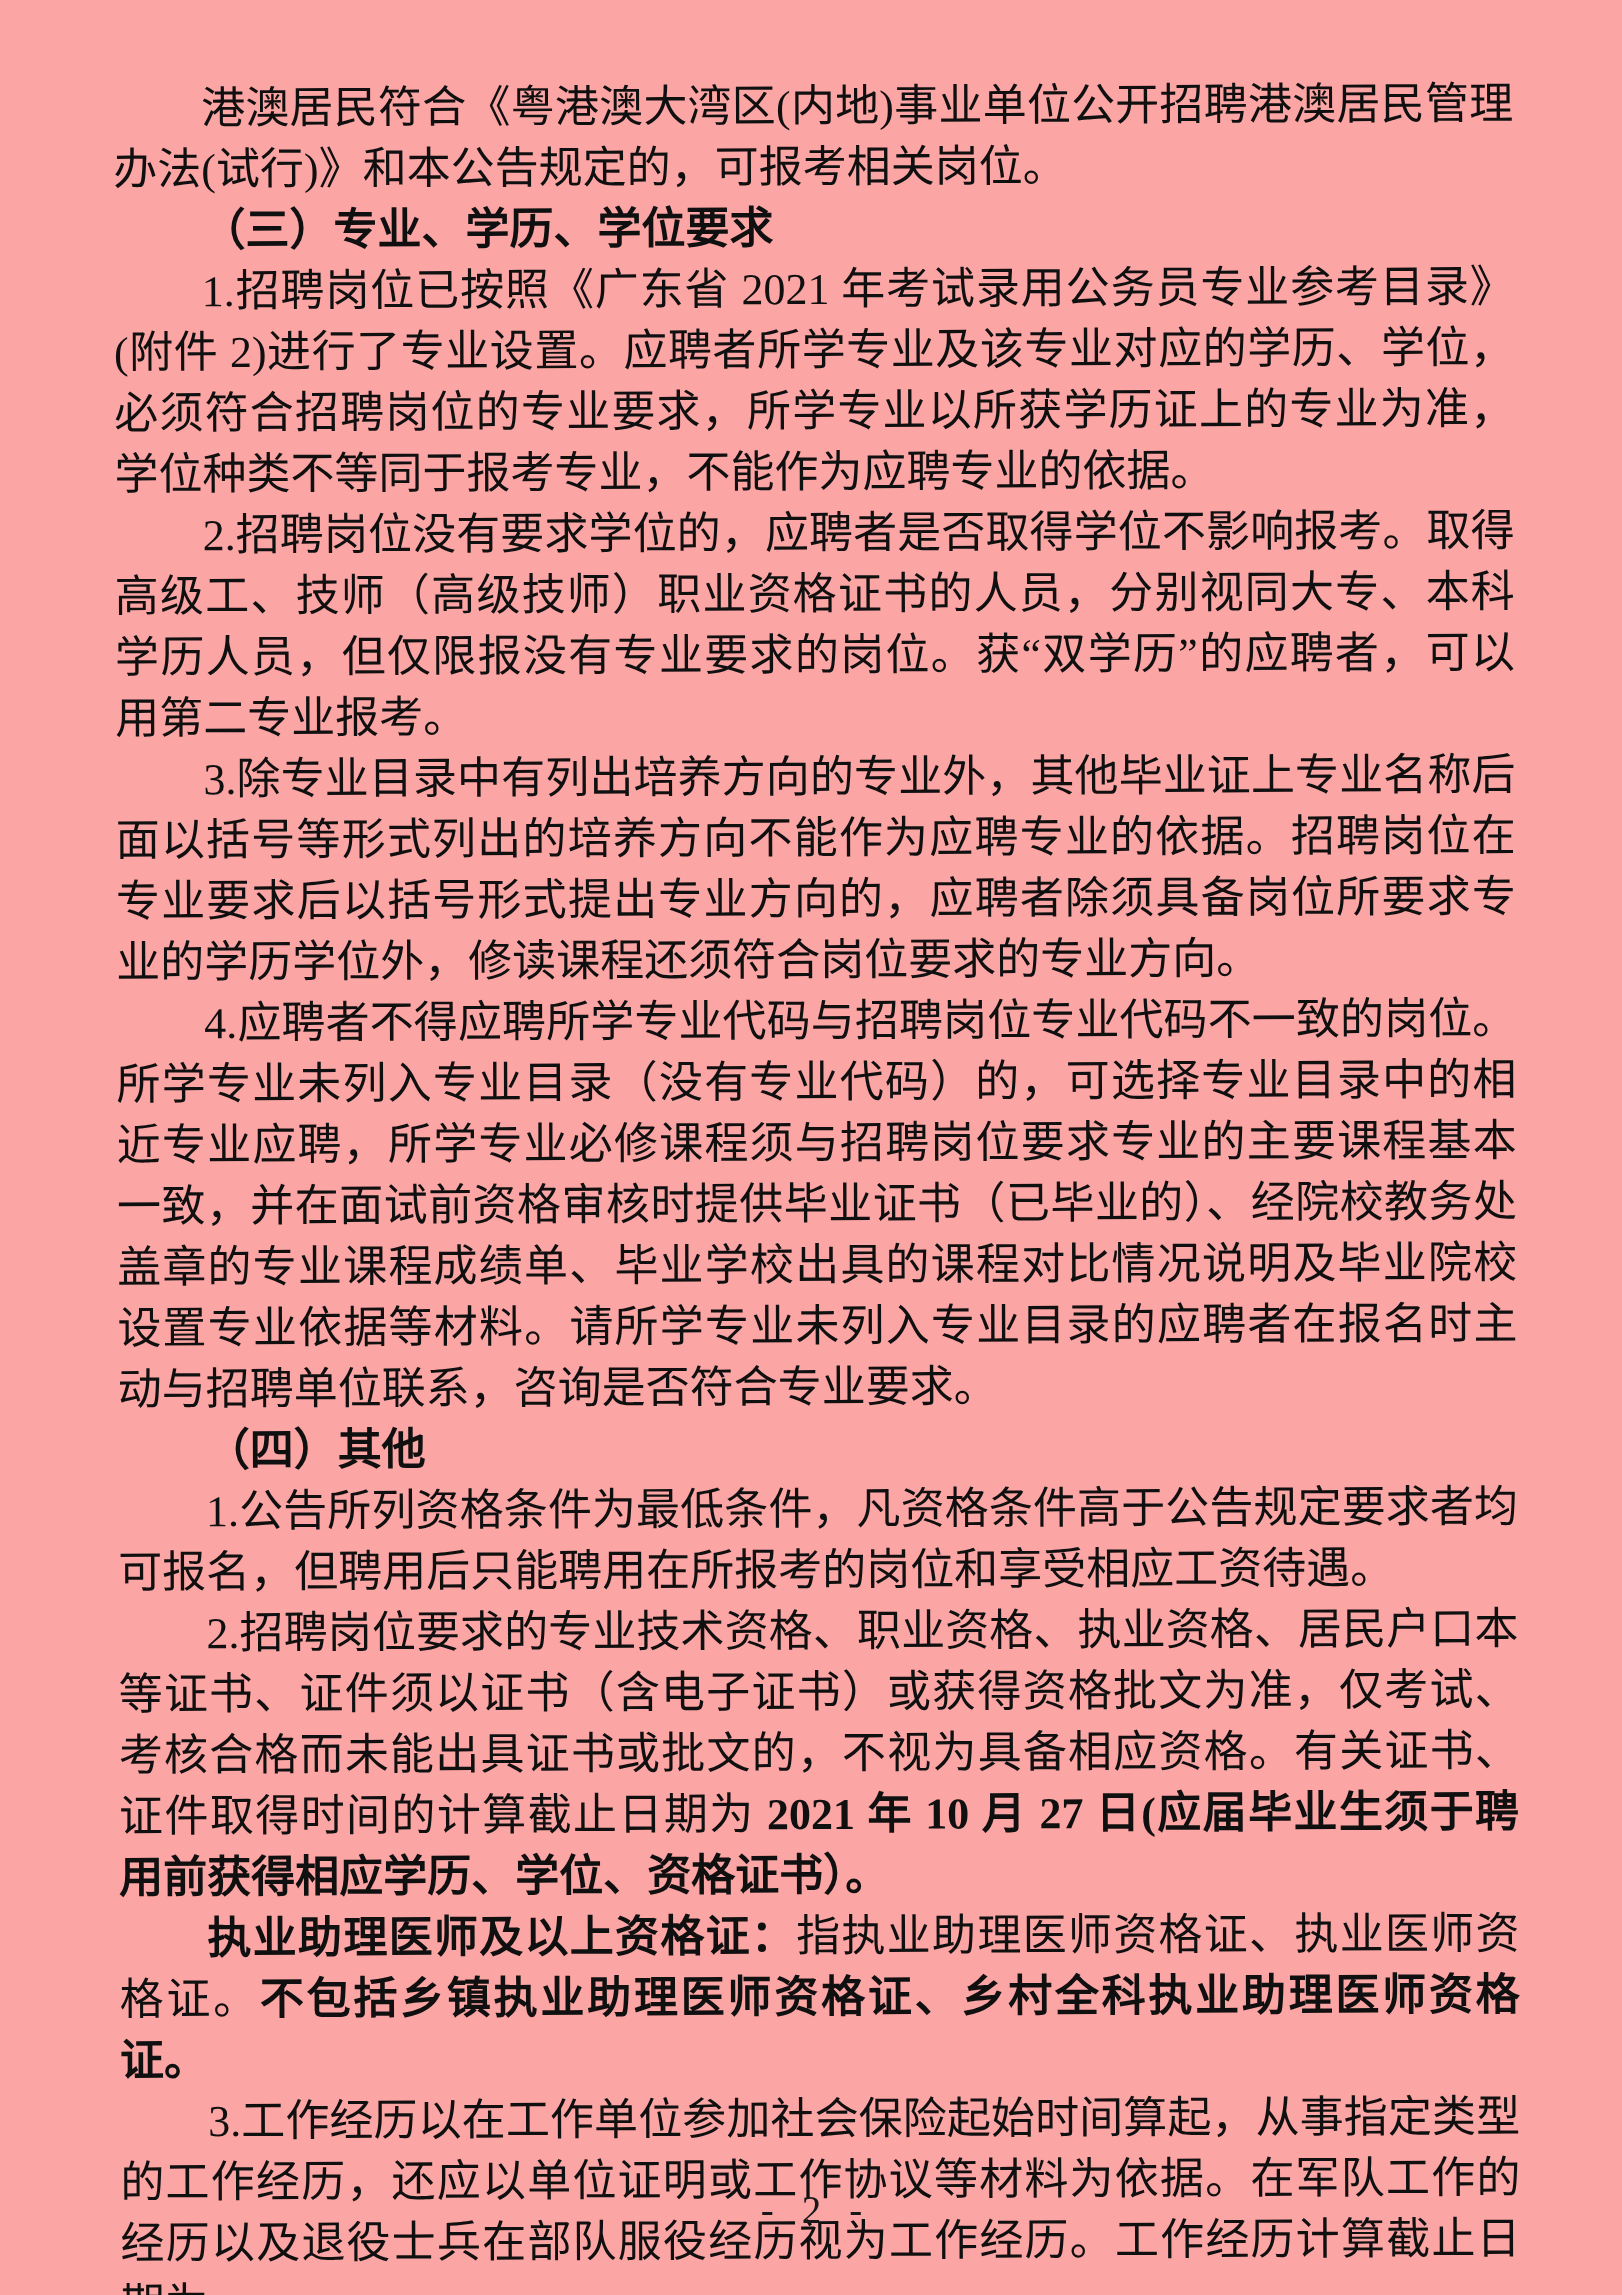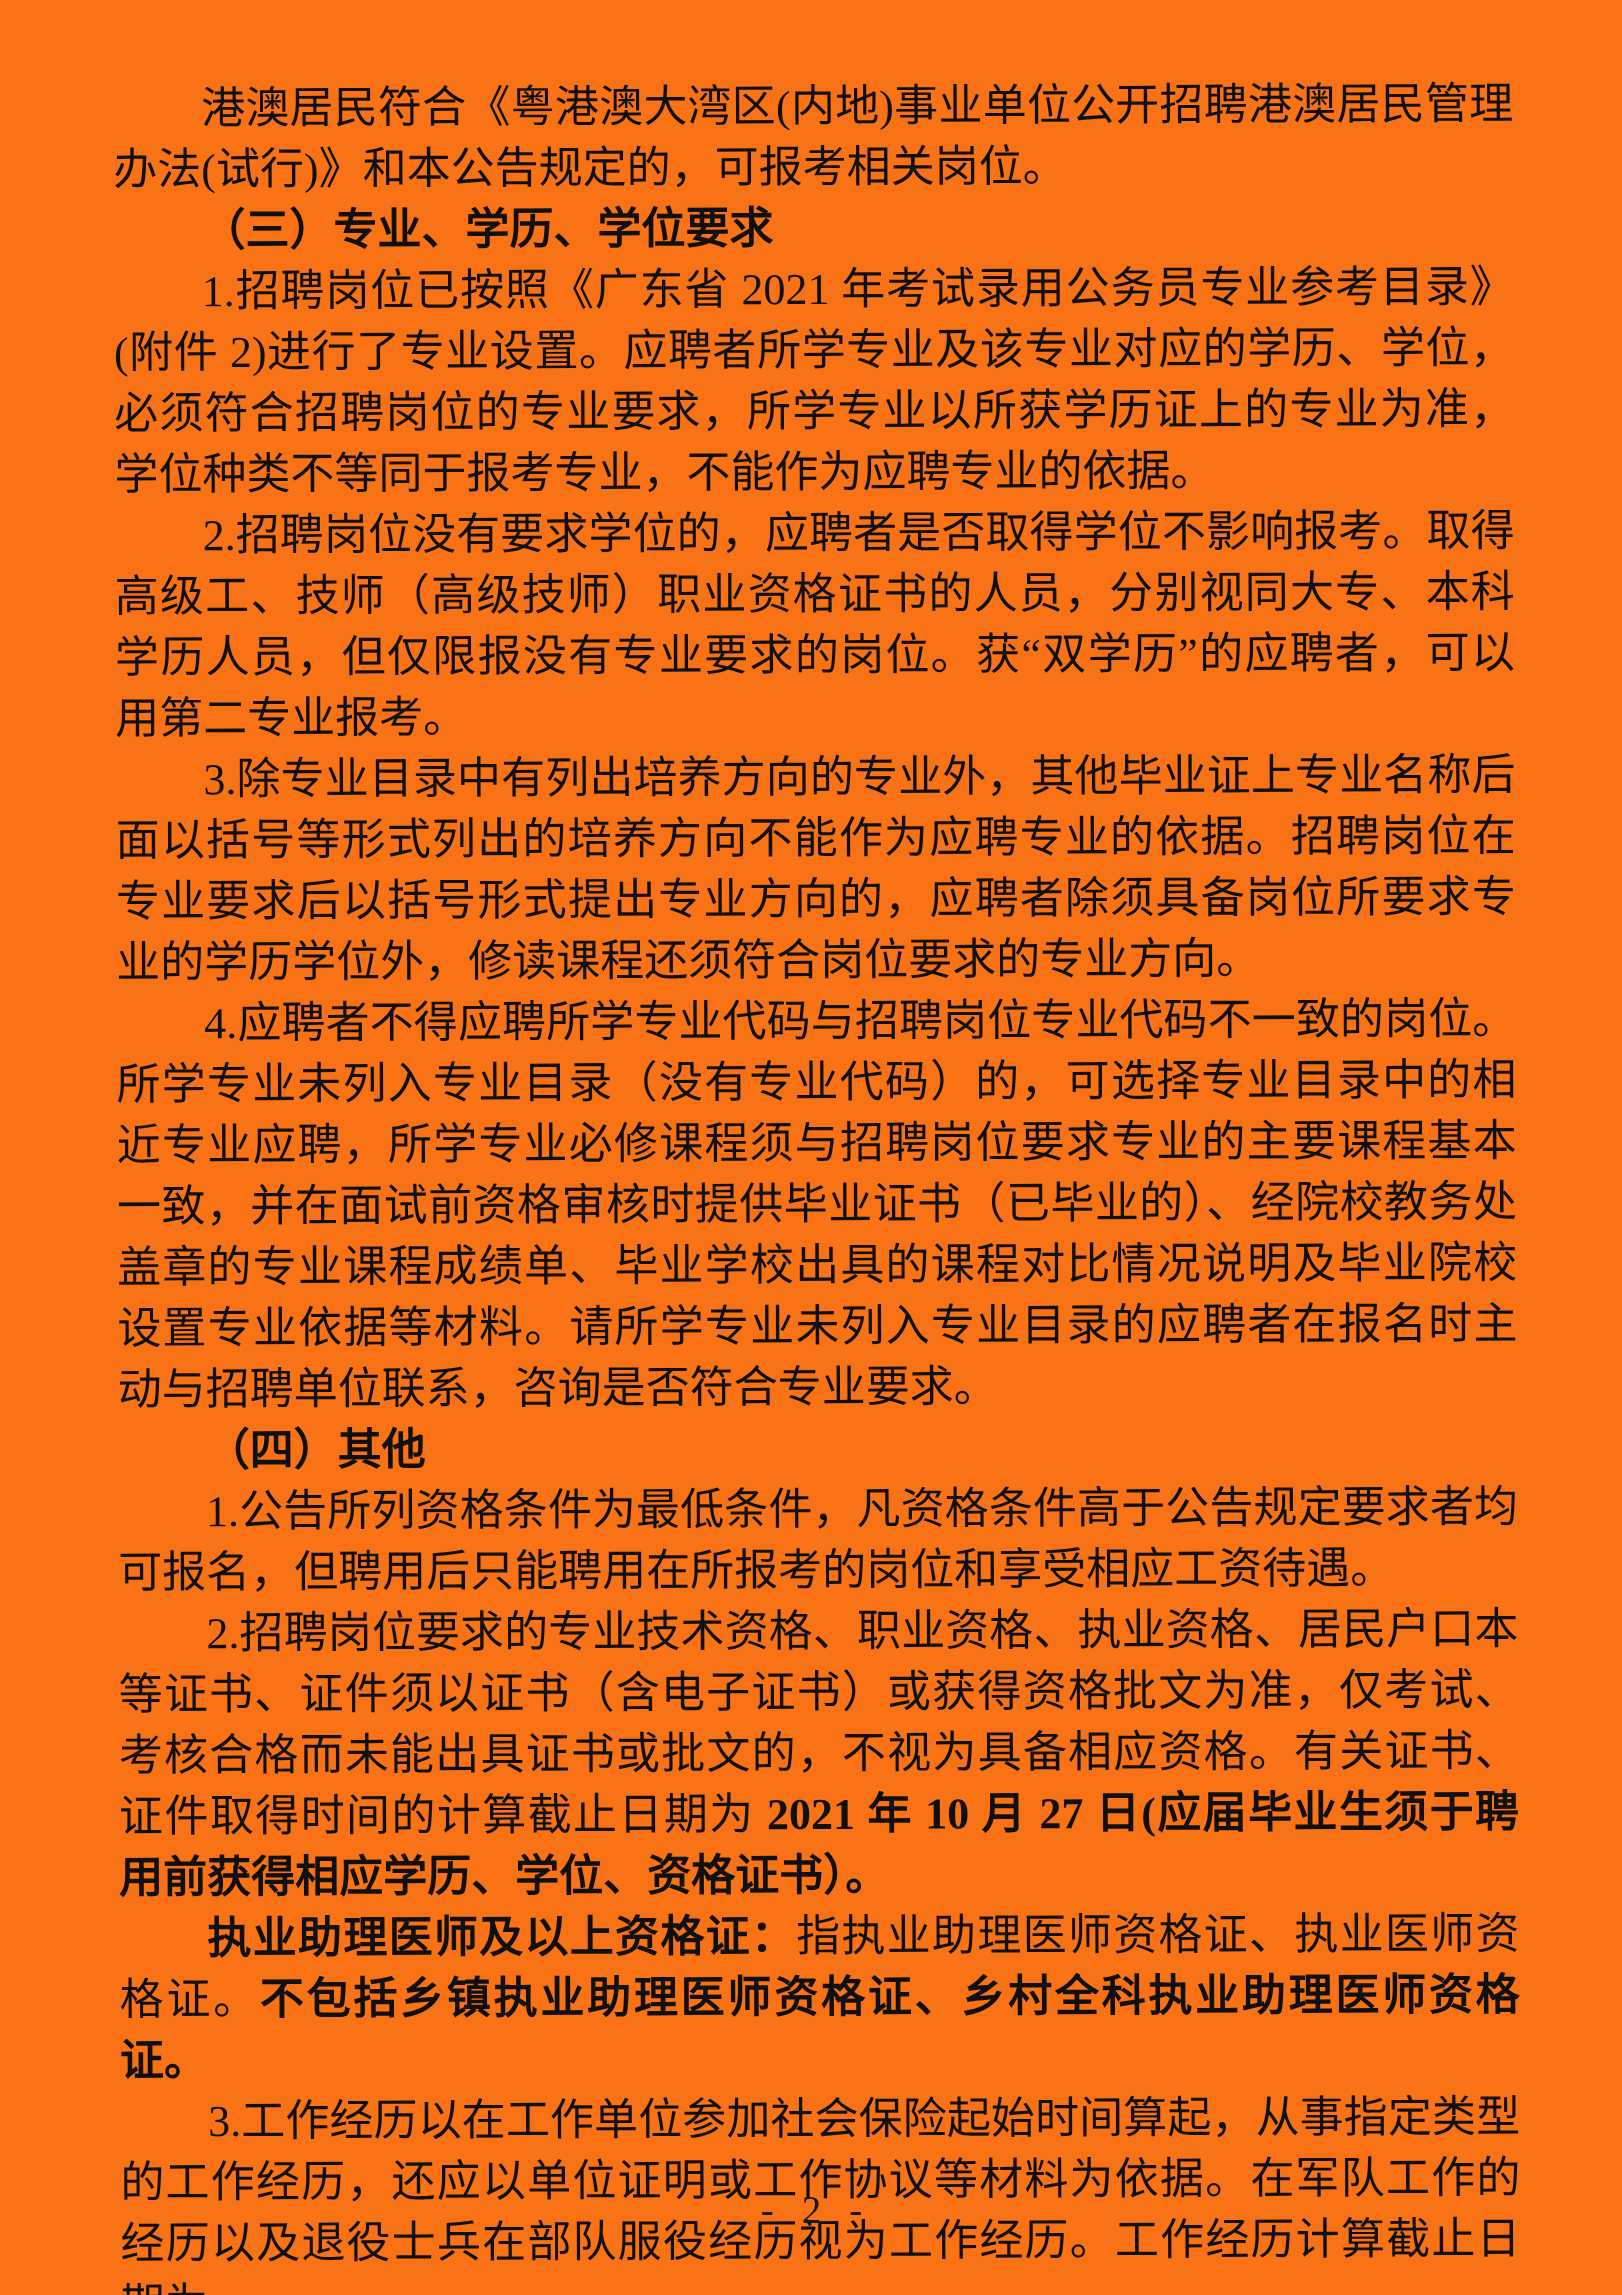--- a/index.html
+++ b/index.html
@@ -4,21 +4,21 @@
 <style>
   html, body {
     margin: 0;
     padding: 0;
     background: #ffffff;
   }
   .page {
     position: relative;
     width: 1623px;
     height: 2295px;
-    background: #f97316;
+    background: #fca5a5;
     overflow: hidden;
     font-family: "Liberation Serif", "DejaVu Serif", serif;
     color: #101010;
   }
   .content {
     position: absolute;
     left: 113px;
     top: 76px;
     width: 1400px;
     font-size: 44px;

